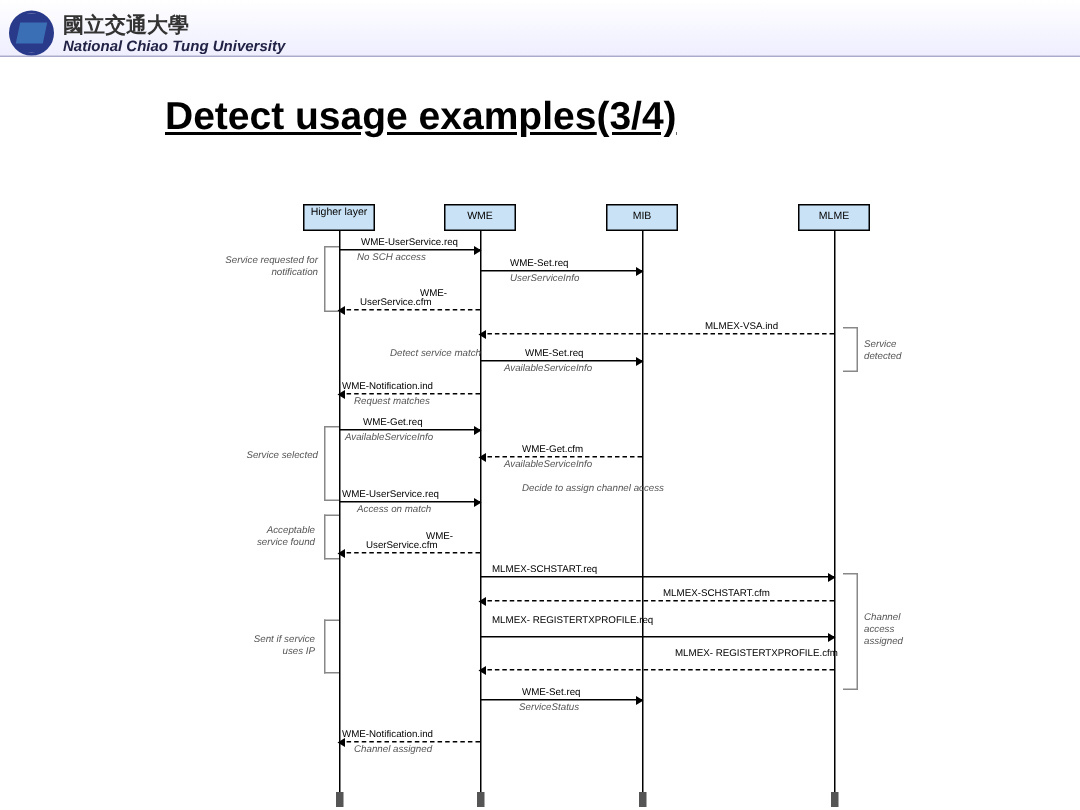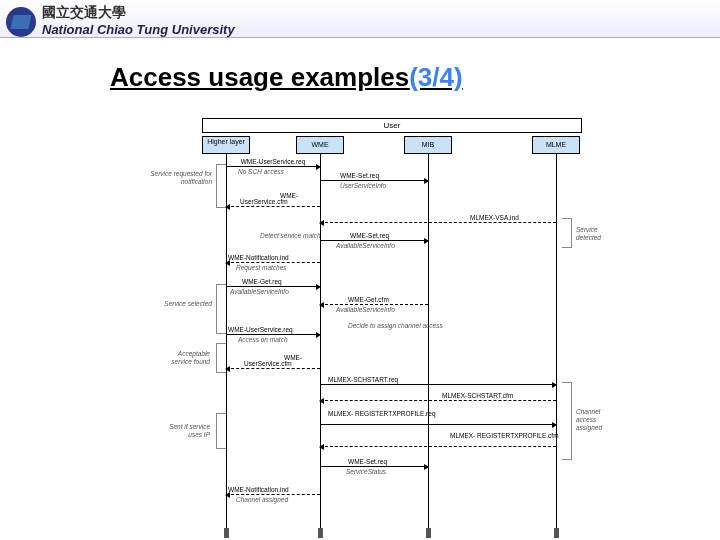--- a/index.html
+++ b/index.html
@@ -1,23 +1,23 @@
 <!DOCTYPE html>
 <html><head>
 <meta charset="utf-8">
 <style>
   * { margin: 0; padding: 0; box-sizing: border-box; }
   body { width: 720px; height: 540px; background: #fff; font-family: Arial, sans-serif; position: relative; overflow: hidden; }
   .hdr { height: 38px; background: linear-gradient(#fff, #eef); display: flex; align-items: flex-end; border-bottom: 1px solid #aac; }
   .seal { width: 30px; height: 30px; margin: 0 6px; border-radius: 50%; border: 2px solid #2a3a8a; background: radial-gradient(circle, #fff 30%, #2a3a8a 31%); display: flex; align-items: center; justify-content: center; }
   .seal-in { width: 18px; height: 14px; background: #3b6fb5; transform: skewX(-12deg); }
   .uname { font-size: 14px; font-weight: bold; color: #333; }
-  .usub { font-size: 13px; font-style: italic; color: #224; font-weight: bold; display: block; }
+  .usub { font-size: 10px; font-style: italic; color: #224; font-weight: bold; display: block; }
   .title { margin: 24px 0 0 110px; font-size: 26px; font-weight: bold; text-decoration: underline; color: #000; }
-  .title .red { color: #3b82f6; }
+  .title .red { color: #000000; }
   .diag { position: absolute; left: 180px; top: 118px; width: 420px; height: 420px; }
   .userbox { position: absolute; left: 22px; top: 0; width: 380px; height: 15px; background: #fff; border: 1px solid #000; text-align: center; font-size: 8px; line-height: 14px; }
   .actor { position: absolute; top: 18px; width: 48px; height: 18px; background: #c9e2f5; border: 1px solid #000; text-align: center; font-size: 7px; line-height: 8px; padding-top: 1px; }
   .actor.single { line-height: 16px; padding-top: 0; }
   .lifeline { position: absolute; top: 36px; width: 1px; height: 384px; background: #000; }
   .brace { position: absolute; width: 10px; border-top: 1px solid #888; border-bottom: 1px solid #888; }
   .brace.left { border-left: 1px solid #888; }
   .brace.right { border-right: 1px solid #888; }
   .braceLbl { position: absolute; font-size: 6.5px; font-style: italic; color: #555; line-height: 8px; }
   .arrow { position: absolute; height: 0; border-top: 1px solid #000; }
@@ -35,25 +35,24 @@
   <div class="seal">
       <div class="seal-in"></div>
     </div>
   <div>
     <span class="uname">國立交通大學</span>
     <span class="usub">National Chiao Tung University</span>
   </div>
 </div>
 
 <h1 class="title">
-  <span>Access usage examples</span><span class="red">(3/4)</span>
+  <span>Detect usage examples</span><span class="red">(3/4)</span>
 </h1>
 
 <div class="diag">
-  <div class="userbox">User</div>
 
   <div class="actor" style="left:22px">Higher layer</div>
   <div class="actor single" style="left:116px">WME</div>
   <div class="actor single" style="left:224px">MIB</div>
   <div class="actor single" style="left:352px">MLME</div>
 
   <div class="lifeline" style="left:46px">
       <div class="bar" style="top:374px;height:10px"></div>
     </div>
   <div class="lifeline" style="left:140px">

